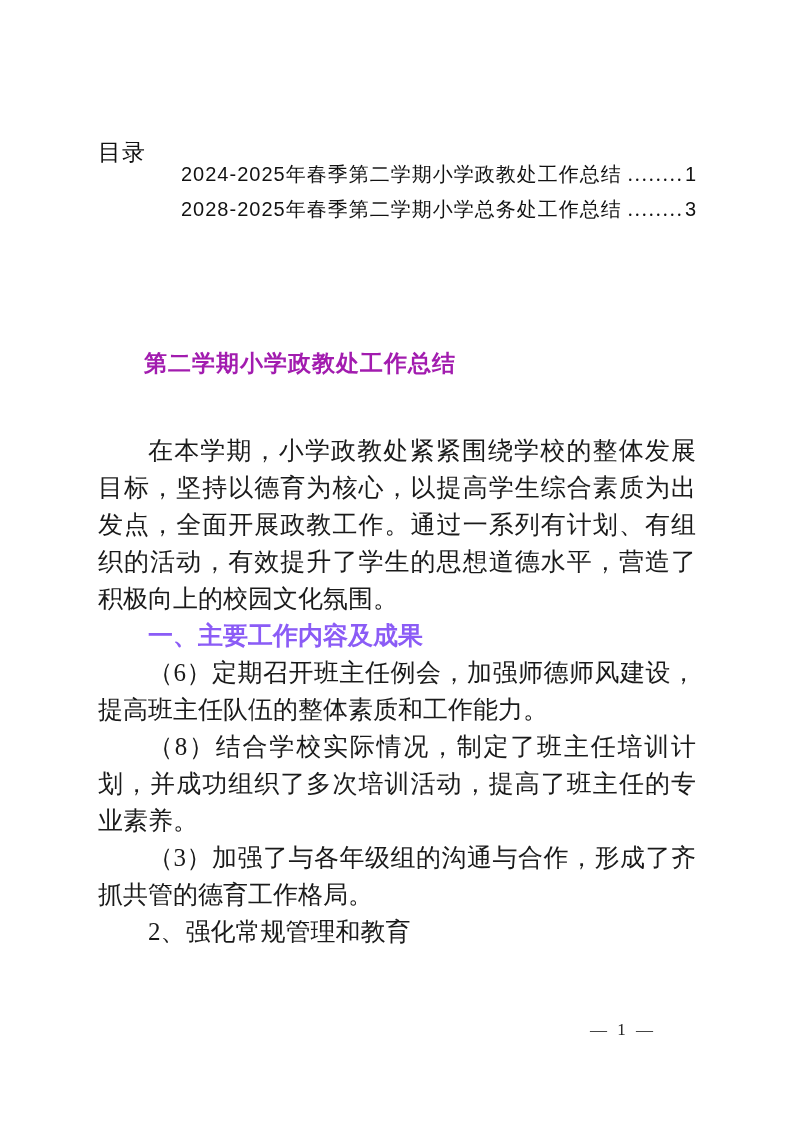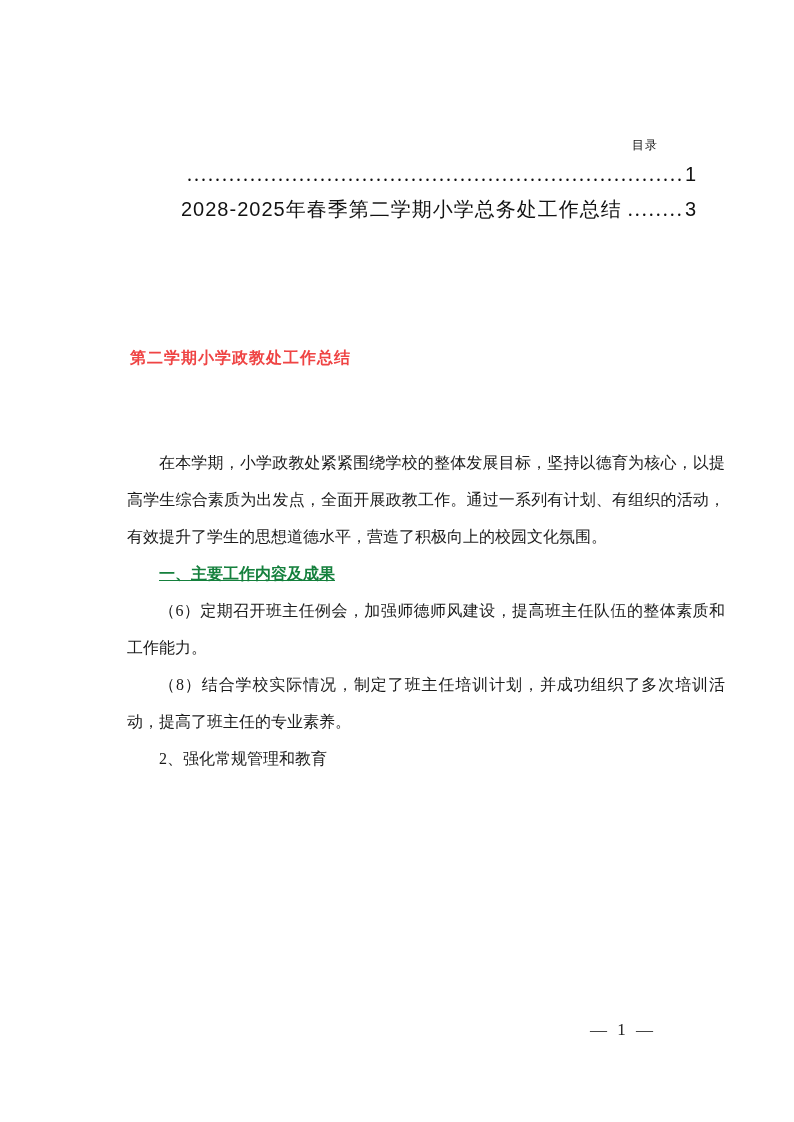--- a/index.html
+++ b/index.html
@@ -17,22 +17,22 @@
     position: absolute;
     inset: 0;
     background: #ffffff;
   }
   
   .toc-title {
     position: absolute;
     top: 137px;
     left: 98px;
     width: 560px;
-    text-align: right;
-    font-size: 12px;
+    text-align: left;
+    font-size: 23px;
     letter-spacing: 1px;
     color: #111;
   }
   .toc-list {
     position: absolute;
     top: 157px;
     left: 181px;
     width: 515px;
   }
   .toc-entry {
@@ -67,80 +67,80 @@
     color: #121212;
   }
   
   .doc-heading {
     position: absolute;
     top: 348px;
     left: 98px;
     width: 598px;
     font-family: "Liberation Sans", "DejaVu Sans", sans-serif;
     font-weight: bold;
-    font-size: 16px;
+    font-size: 23px;
     letter-spacing: 1px;
     text-indent: 2em;
-    color: #ef4444;
+    color: #a21caf;
   }
   .body-text {
     position: absolute;
-    top: 444px;
+    top: 432px;
     left: 98px;
     width: 598px;
-    font-size: 16px;
+    font-size: 25px;
     line-height: 37px;
     text-align: justify;
     color: #1a1a1a;
-    margin-left: 29px;
   }
   .body-text p {
     margin: 0;
     text-indent: 2em;
   }
   .body-text p.bold-head {
     font-family: "Liberation Sans", "DejaVu Sans", sans-serif;
     font-weight: bold;
-    color: #15803d;
-    text-decoration: underline;
+    color: #8b5cf6;
   }
   
   .footer-page-number {
     position: absolute;
     top: 1020px;
     left: 590px;
     font-size: 17px;
     letter-spacing: 3px;
     color: #222;
   }
 </style>
 </head>
 <body>
 
 <div class="page">
 
   <div class="toc-title">目录</div>
 
   <div class="toc-list">
     <div class="toc-entry">
+      <span class="toc-label">2024-2025年春季第二学期小学政教处工作总结</span>
       <span class="toc-leader"></span>
       <span class="toc-page">1</span>
     </div>
     <div class="toc-entry">
       <span class="toc-label">2028-2025年春季第二学期小学总务处工作总结</span>
       <span class="toc-leader"></span>
       <span class="toc-page">3</span>
     </div>
   </div>
 
   <div class="doc-heading">第二学期小学政教处工作总结</div>
 
   <div class="body-text">
     <p>在本学期，小学政教处紧紧围绕学校的整体发展目标，坚持以德育为核心，以提高学生综合素质为出发点，全面开展政教工作。通过一系列有计划、有组织的活动，有效提升了学生的思想道德水平，营造了积极向上的校园文化氛围。</p>
     <p class="bold-head">一、主要工作内容及成果</p>
     <p>（6）定期召开班主任例会，加强师德师风建设，提高班主任队伍的整体素质和工作能力。</p>
     <p>（8）结合学校实际情况，制定了班主任培训计划，并成功组织了多次培训活动，提高了班主任的专业素养。</p>
+    <p>（3）加强了与各年级组的沟通与合作，形成了齐抓共管的德育工作格局。</p>
     <p>2、强化常规管理和教育</p>
   </div>
 
   <div class="footer-page-number">— 1 —</div>
 
 </div>
 
 </body></html>

